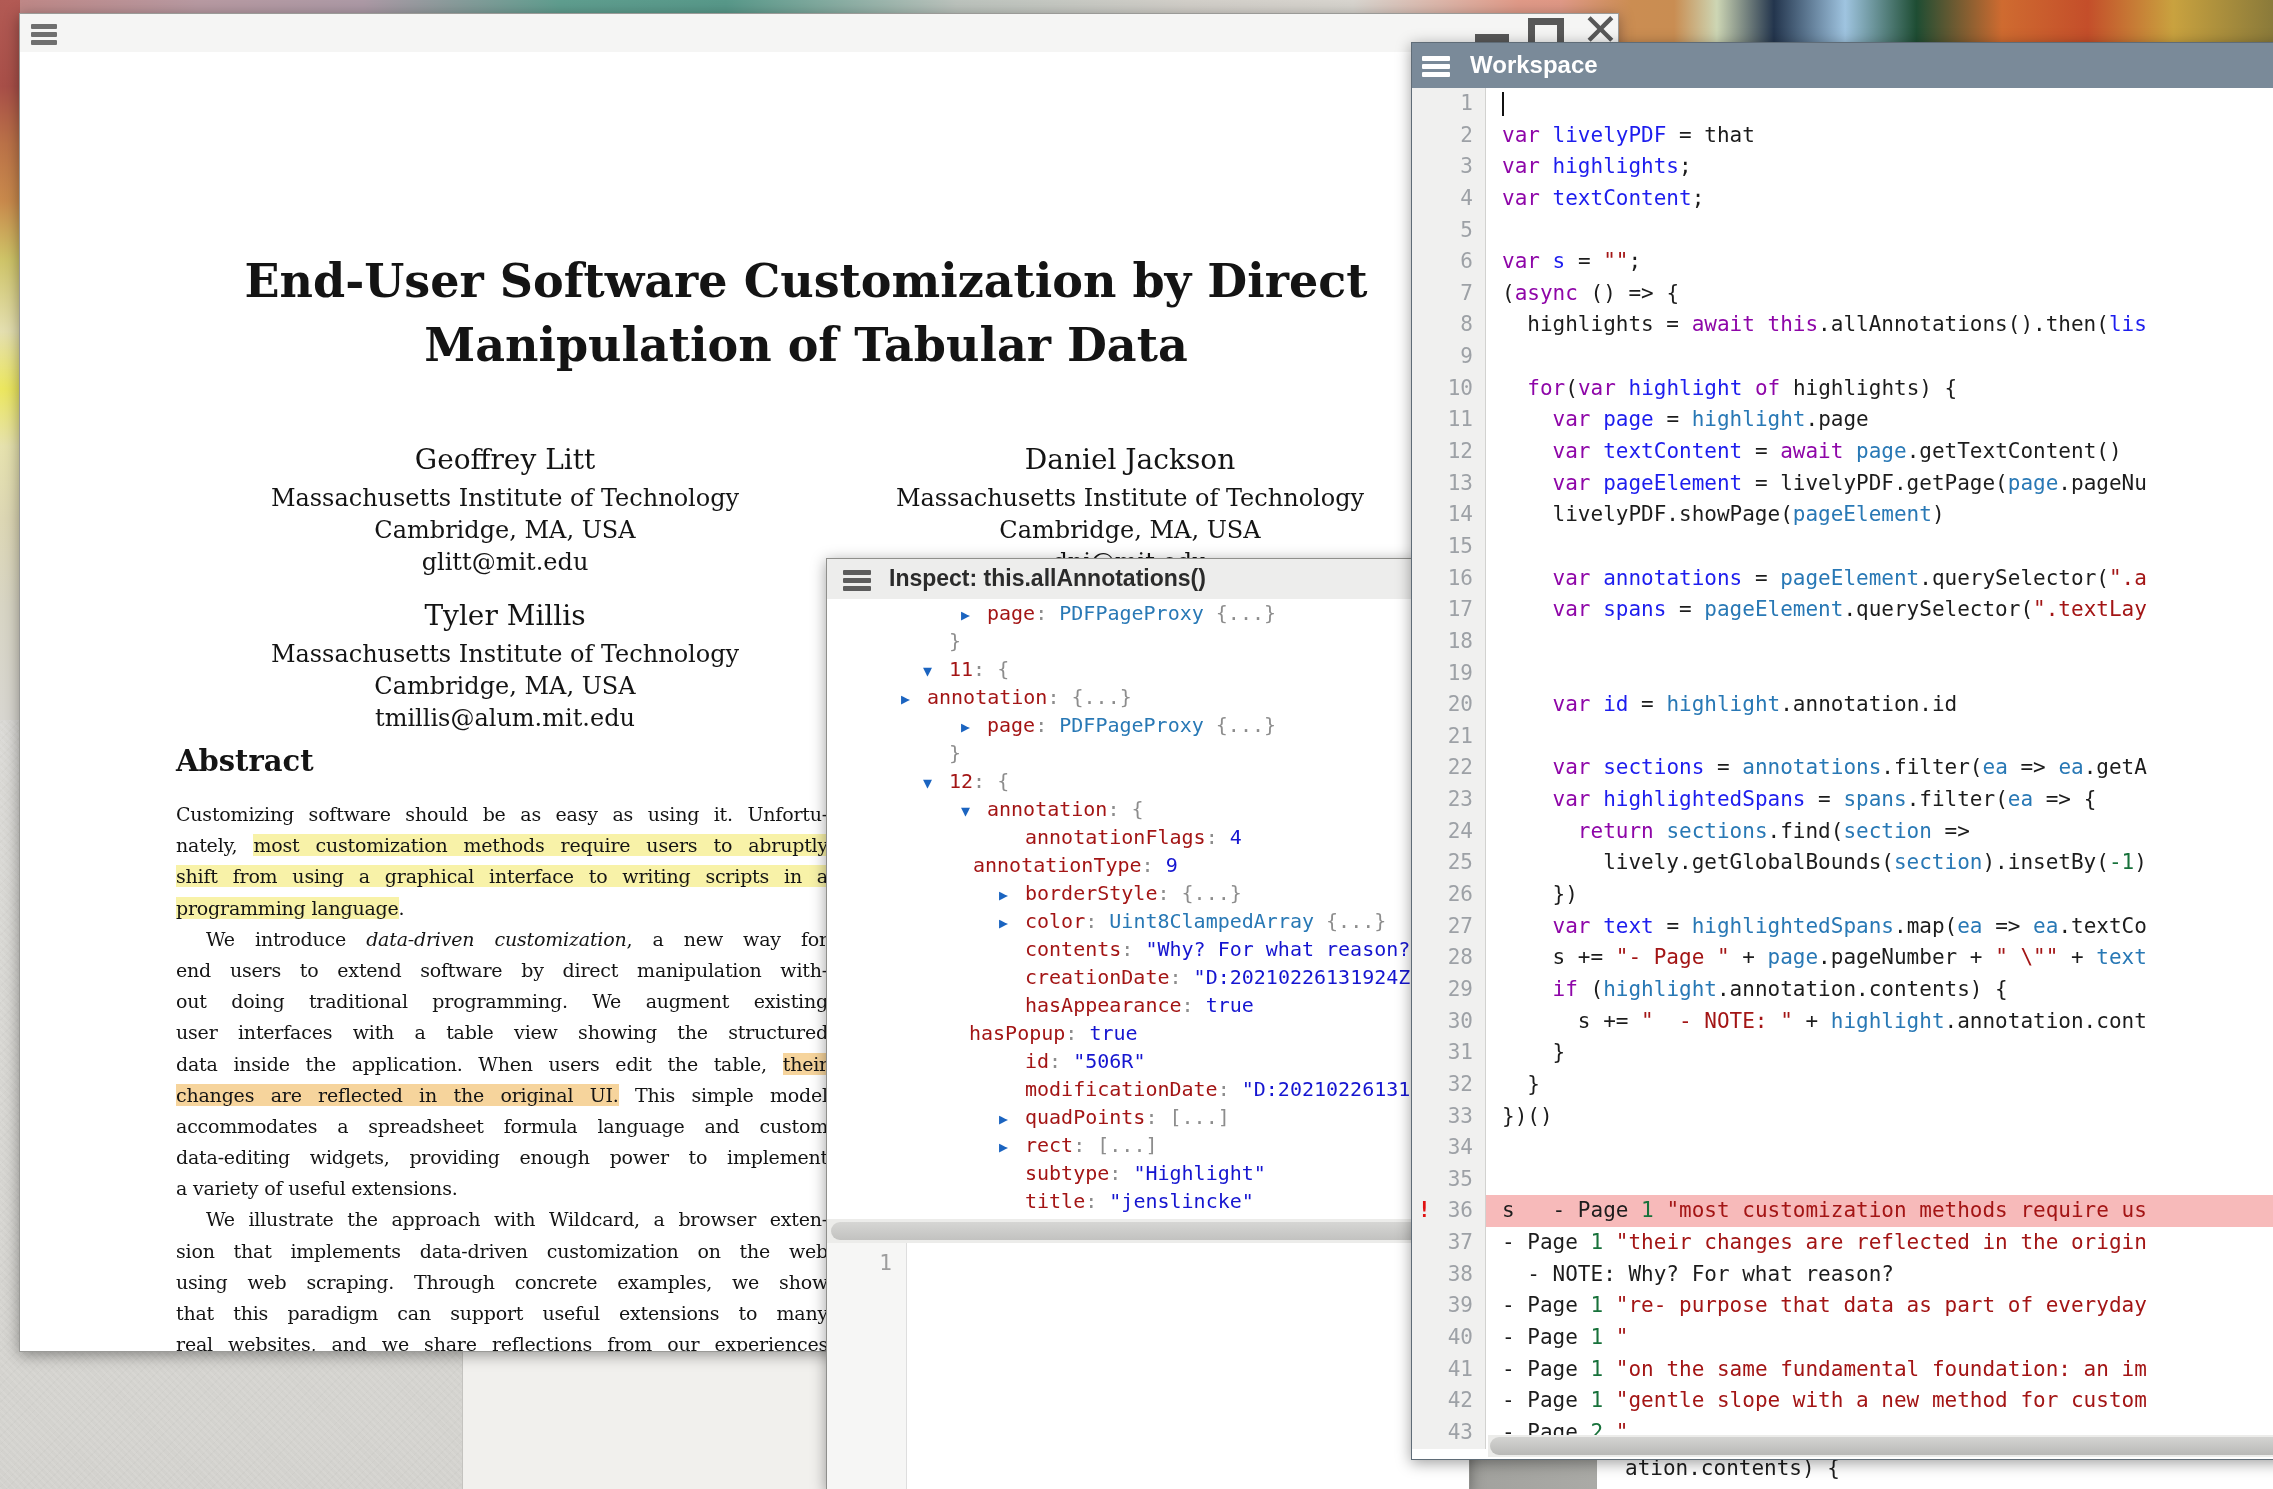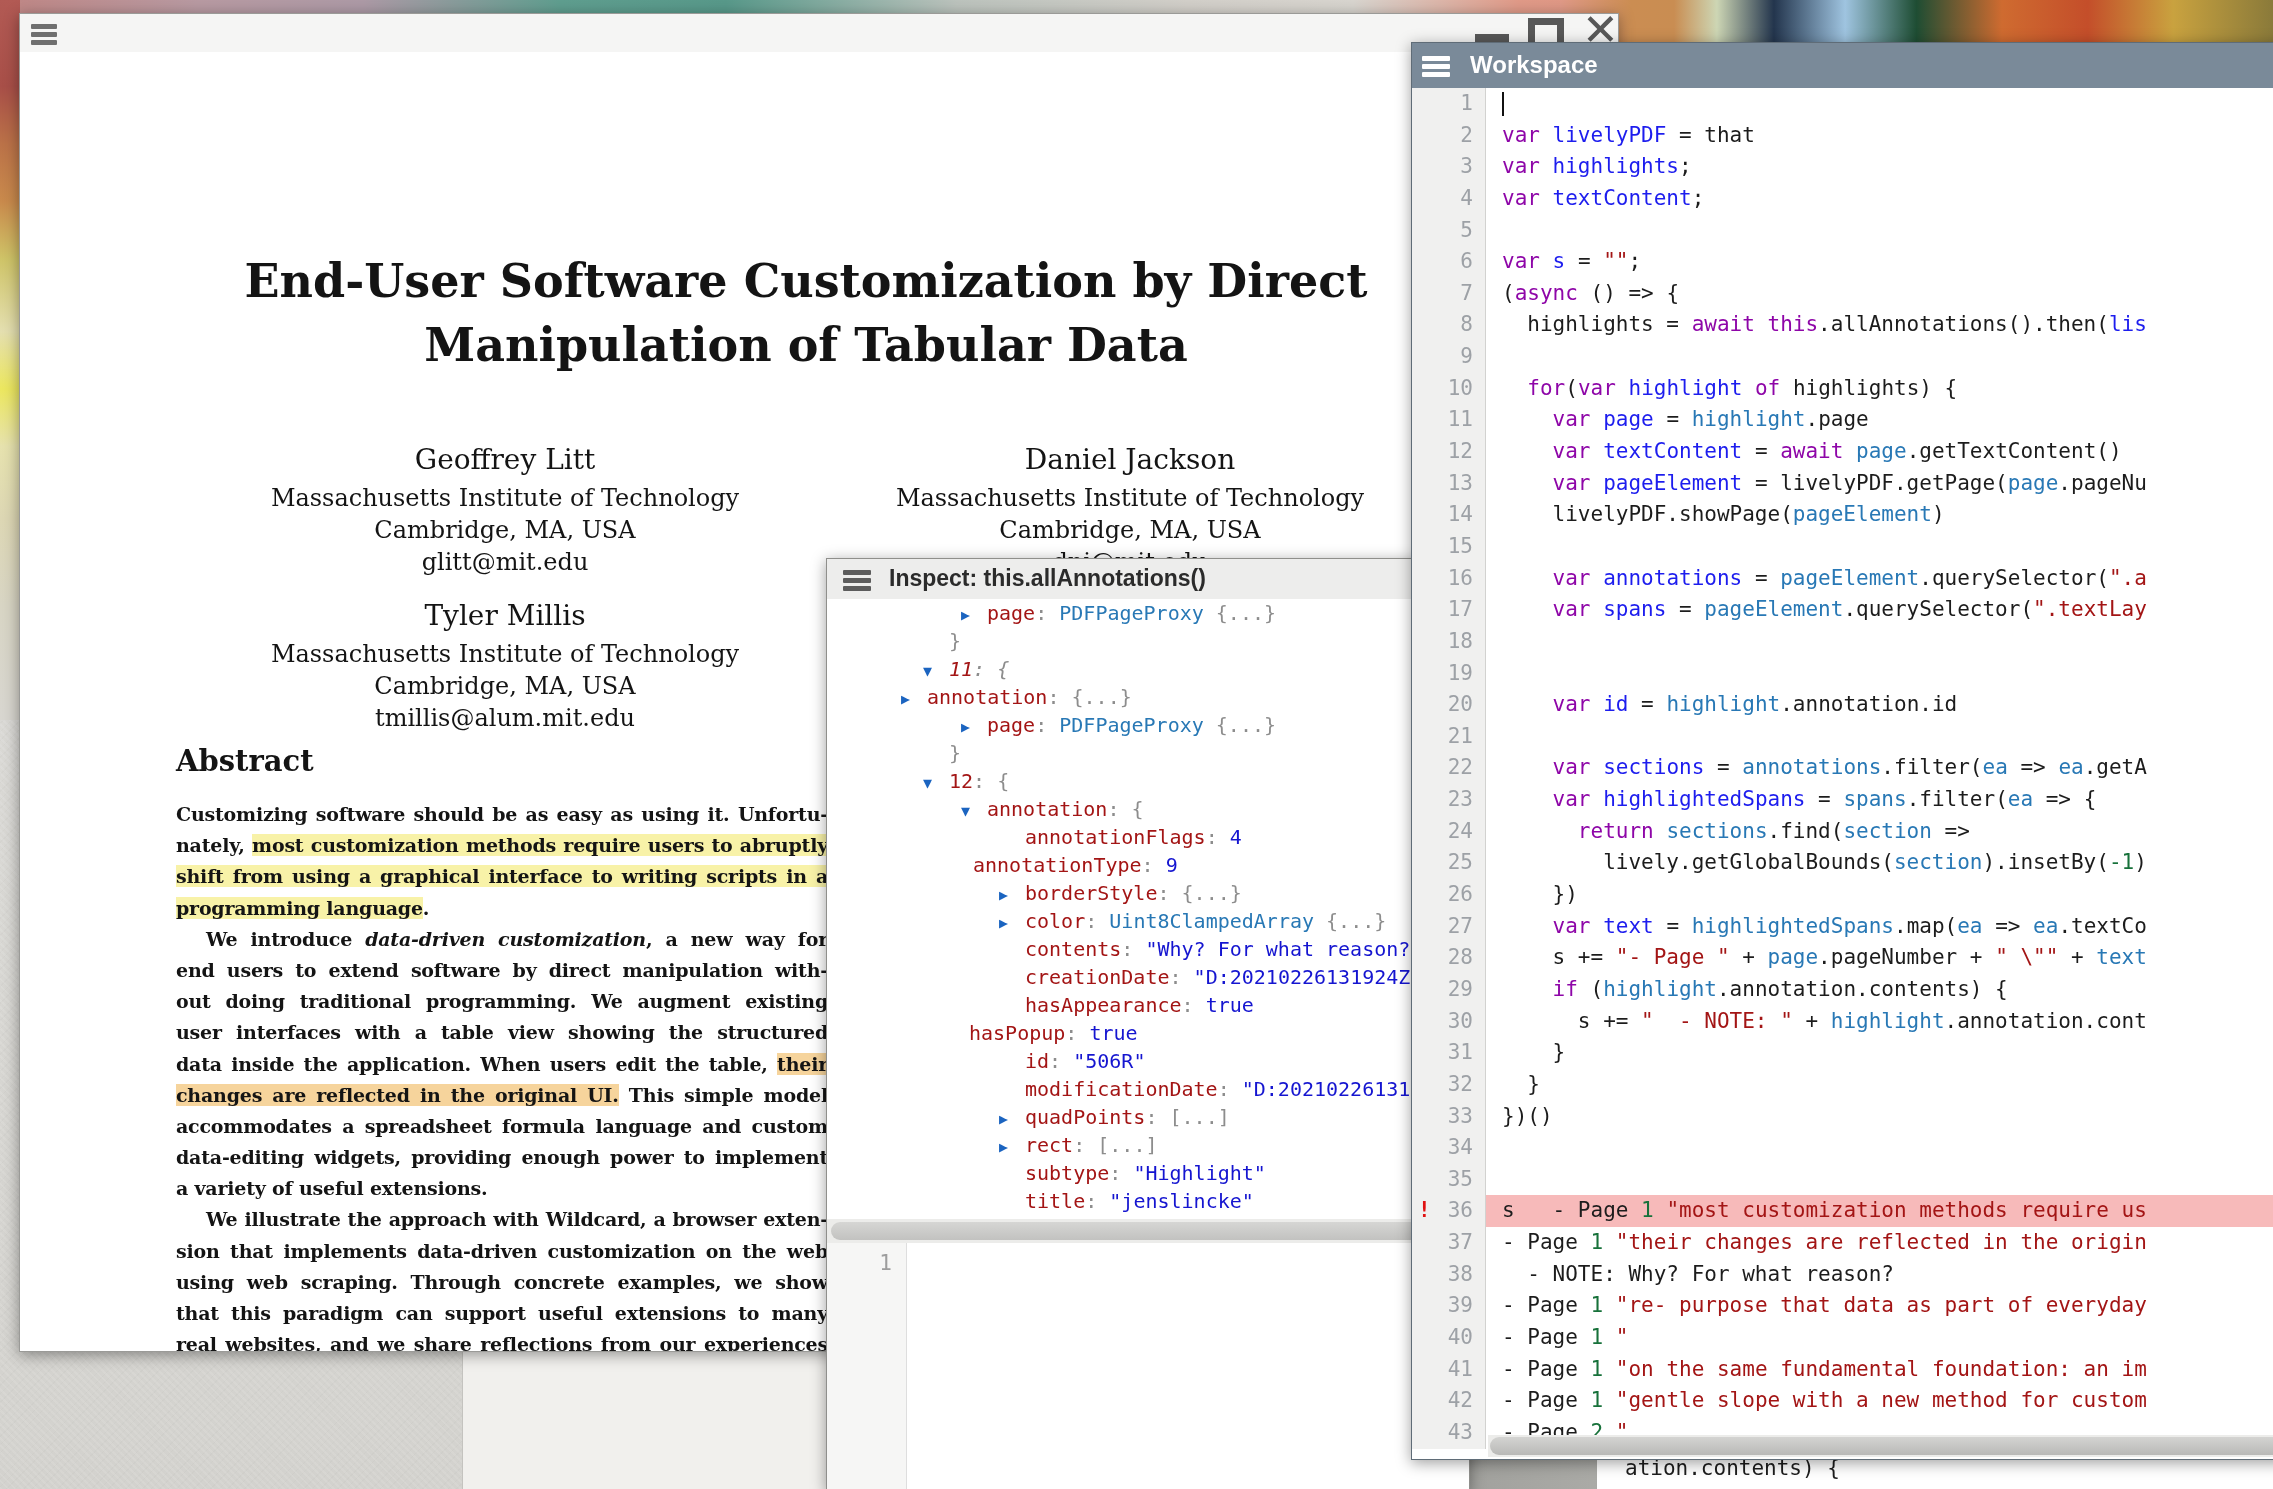--- a/index.html
+++ b/index.html
@@ -48,21 +48,21 @@
   .paper-title{position:absolute;left:111px;top:197px;width:1350px;text-align:center;
     font-size:46px;line-height:64px;font-weight:bold;}
   .author{position:absolute;width:650px;text-align:center;font-size:24px;line-height:32px;}
   .author .aname{font-size:28px;margin-bottom:6px;}
   .author.a1{left:160px;top:392px;}
   .author.a2{left:785px;top:392px;}
   .author.a3{left:160px;top:548px;}
   .abs-head{position:absolute;left:156px;top:692px;font-size:29px;font-weight:bold;}
   .abs-body{position:absolute;left:156px;top:747px;width:652px;font-size:19px;
     letter-spacing:-0.2px;line-height:31.2px;}
-  .abs-line{height:31.2px;overflow:hidden;text-align:justify;text-align-last:justify;font-weight:bold;}
+  .abs-line{height:31.2px;overflow:hidden;text-align:justify;text-align-last:justify;}
   .abs-line.last{text-align-last:left;}
   .abs-line.indent{text-indent:30px;}
   .hl-y{background:#f8f2a8;}
   .hl-o{background:#f6d49c;}
 
   
   #insp-win{left:826px;top:558px;width:642px;height:931px;border:1px solid #8f8f8c;z-index:20;}
   #insp-title{height:40px;background:#ededec;border-bottom:1px solid #d6d6d4;position:relative;}
   #insp-title .hamburger{position:absolute;left:16px;top:8px;}
   #insp-title .hamburger i{background:#5c5c5c;width:28px;}
@@ -190,21 +190,21 @@
       <span class="hamburger">
           <i></i>
           <i></i>
           <i></i>
         </span>
       <span class="ttl">Inspect: this.allAnnotations()</span>
     </div>
     <div id="insp-tree">
         <div class="tree-row" style="padding-left: 118px;"><span class="tree-arrow">▶</span><span class="c-key">page</span><span class="c-dim">: </span><span class="c-type">PDFPageProxy </span><span class="c-dim">{...}</span></div>
         <div class="tree-row" style="padding-left: 80px;"><span class="tree-arrow">&nbsp;</span><span class="c-dim">}</span></div>
-        <div class="tree-row" style="padding-left: 80px; font-style: italic;"><span class="tree-arrow">▼</span><span class="c-key">11</span><span class="c-dim">: {</span></div>
+        <div class="tree-row" style="padding-left: 80px;"><span class="tree-arrow">▼</span><span class="c-key">11</span><span class="c-dim">: {</span></div>
         <div class="tree-row" style="padding-left: 58px;"><span class="tree-arrow">▶</span><span class="c-key">annotation</span><span class="c-dim">: </span><span class="c-dim">{...}</span></div>
         <div class="tree-row" style="padding-left: 118px;"><span class="tree-arrow">▶</span><span class="c-key">page</span><span class="c-dim">: </span><span class="c-type">PDFPageProxy </span><span class="c-dim">{...}</span></div>
         <div class="tree-row" style="padding-left: 80px;"><span class="tree-arrow">&nbsp;</span><span class="c-dim">}</span></div>
         <div class="tree-row" style="padding-left: 80px;"><span class="tree-arrow">▼</span><span class="c-key">12</span><span class="c-dim">: {</span></div>
         <div class="tree-row" style="padding-left: 118px;"><span class="tree-arrow">▼</span><span class="c-key">annotation</span><span class="c-dim">: {</span></div>
         <div class="tree-row" style="padding-left: 156px;"><span class="tree-arrow">&nbsp;</span><span class="c-key">annotationFlags</span><span class="c-dim">: </span><span class="c-val">4</span></div>
         <div class="tree-row" style="padding-left: 104px;"><span class="tree-arrow">&nbsp;</span><span class="c-key">annotationType</span><span class="c-dim">: </span><span class="c-val">9</span></div>
         <div class="tree-row" style="padding-left: 156px;"><span class="tree-arrow">▶</span><span class="c-key">borderStyle</span><span class="c-dim">: </span><span class="c-dim">{...}</span></div>
         <div class="tree-row" style="padding-left: 156px;"><span class="tree-arrow">▶</span><span class="c-key">color</span><span class="c-dim">: </span><span class="c-type">Uint8ClampedArray </span><span class="c-dim">{...}</span></div>
         <div class="tree-row" style="padding-left: 156px;"><span class="tree-arrow">&nbsp;</span><span class="c-key">contents</span><span class="c-dim">: </span><span class="c-val">"Why? For what reason?</span></div>

